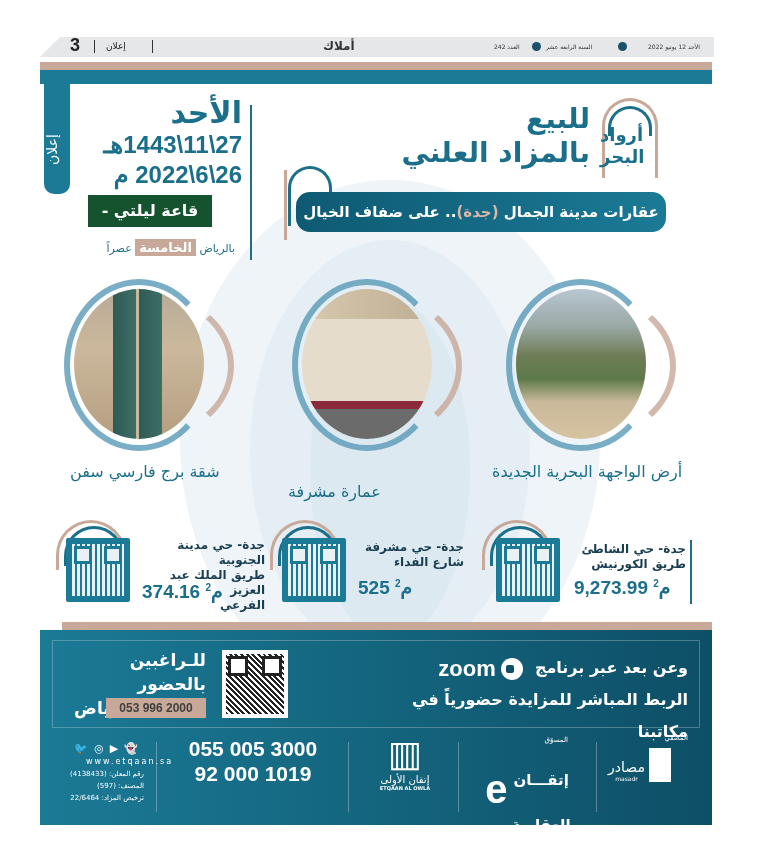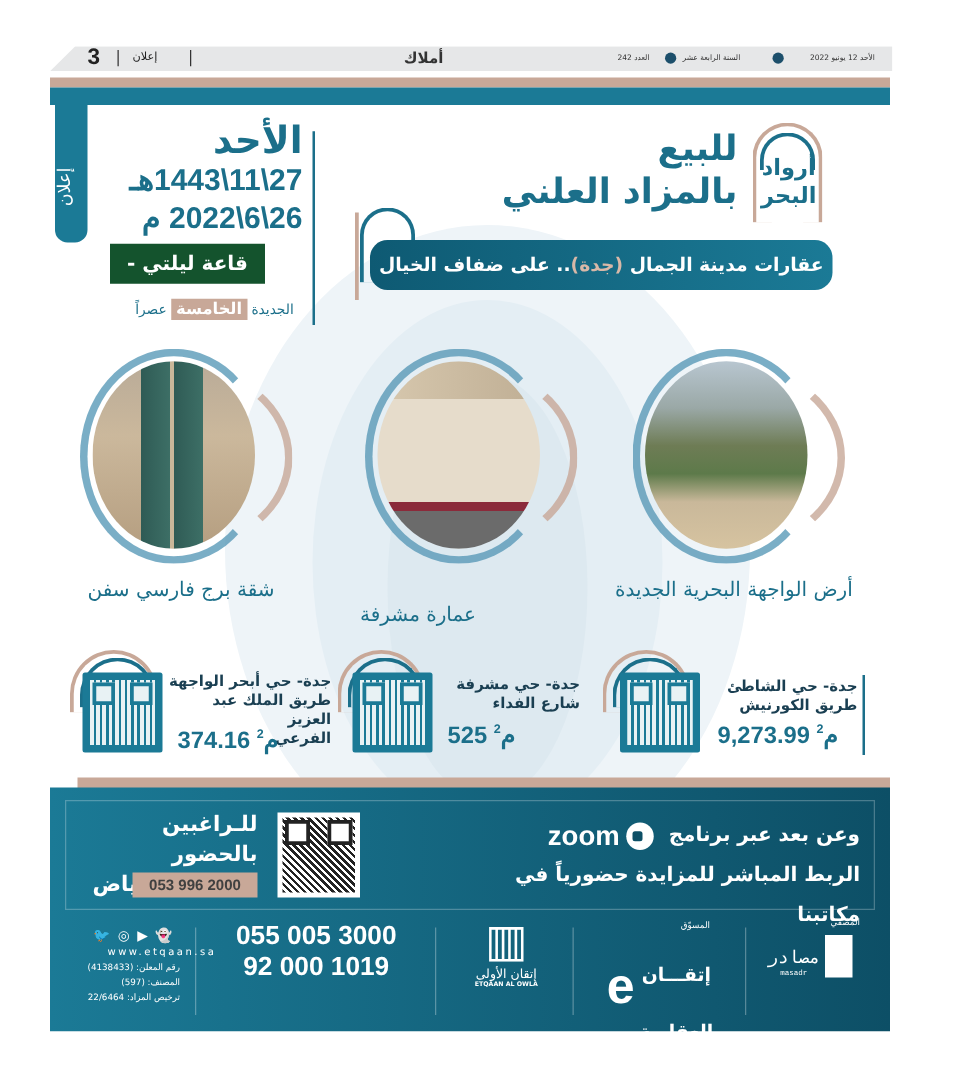--- a/index.html
+++ b/index.html
@@ -37,21 +37,21 @@
   .time-line { position: absolute; left: 85px; top: 240px; width: 150px; direction: rtl; text-align: right; font-size: 11px; color: #1b6f8a; white-space: nowrap; }
   .time-line .hl { background: #c8a898; color: #fff; font-weight: bold; font-size: 13px; padding: 1px 4px; }
   .vline { position: absolute; left: 250px; top: 105px; width: 2px; height: 155px; background: #1b6f8a; }
 
   
   .title { position: absolute; left: 380px; top: 102px; width: 210px; text-align: right; direction: rtl; color: #1b6f8a;
            font: bold 28px "DejaVu Sans", sans-serif; line-height: 34px; }
   .brand-logo { position: absolute; left: 596px; top: 98px; width: 70px; height: 80px; }
   .brand-logo .arch { position: absolute; left: 6px; top: 0; width: 56px; height: 80px; border: 3px solid #c8a898; border-bottom: none; border-radius: 28px 28px 0 0; }
   .brand-logo .arch2 { position: absolute; left: 12px; top: 8px; width: 44px; height: 30px; border: 3px solid #1b6f8a; border-bottom: none; border-radius: 22px 22px 0 0; }
-  .brand-logo .txt { position: absolute; left: 4px; top: 26px; width: 62px; text-align: center; font: bold 18px "DejaVu Sans", sans-serif; color: #1b6f8a; line-height: 22px; direction: rtl; }
+  .brand-logo .txt { position: absolute; left: 4px; top: 26px; width: 62px; text-align: left; font: bold 18px "DejaVu Sans", sans-serif; color: #1b6f8a; line-height: 22px; direction: rtl; }
 
   .subtitle-pill { position: absolute; left: 296px; top: 192px; width: 370px; height: 40px; border-radius: 14px;
                    background: linear-gradient(90deg, #0e5a73, #1b7a96); color: #fff; font: bold 15px "DejaVu Sans", sans-serif;
                    text-align: center; line-height: 40px; direction: rtl; }
   .subtitle-pill .acc { color: #d8b8a8; }
   .pill-arch { position: absolute; left: 288px; top: 166px; width: 44px; height: 60px; border: 3px solid #1b6f8a; border-bottom: none; border-radius: 22px 22px 0 0; }
   .pill-arch2 { position: absolute; left: 284px; top: 170px; width: 10px; height: 70px; border-left: 3px solid #c8a898; }
 
   
   .prop { position: absolute; }
@@ -109,21 +109,21 @@
   .logo-owla .ar { font-size: 10px; direction: rtl; }
   .logo-owla .en { font-size: 5px; font-weight: bold; }
   .logo-etqaan { position: absolute; left: 428px; top: 106px; width: 120px; text-align: center; color: #fff; }
   .logo-etqaan .lbl { font-size: 7px; direction: rtl; text-align: right; padding-right: 20px; }
   .logo-etqaan .row { display: flex; align-items: center; justify-content: center; gap: 4px; }
   .logo-etqaan .e { font: bold 40px "Liberation Sans", sans-serif; line-height: 40px; }
   .logo-etqaan .ar { font: bold 15px "DejaVu Sans", sans-serif; direction: rtl; line-height: 17px; margin-top: 28px; }
   .logo-etqaan .en { font-size: 9px; }
   .logo-masadr { position: absolute; left: 568px; top: 104px; width: 80px; text-align: center; color: #fff; }
   .logo-masadr .lbl { font-size: 7px; direction: rtl; text-align: right; }
-  .logo-masadr .row { display: flex; align-items: flex-end; justify-content: center; gap: 4px; margin-top: 6px; font-family: Liberation Mono, monospace; }
+  .logo-masadr .row { display: flex; align-items: flex-end; justify-content: flex-start; gap: 4px; margin-top: 6px; }
   .logo-masadr .box { width: 22px; height: 34px; background: #fff; }
   .logo-masadr .ar { font-size: 14px; direction: rtl; }
   .logo-masadr .en { font-size: 6px; }
 </style>
 </head>
 <body>
 
 <div class="topbar">
   <span class="pg">3</span>
   <span class="sep" style="left:54px"></span>
@@ -146,21 +146,21 @@
 <div class="bg-arc a2"></div>
 <div class="bg-arc a3"></div>
 
 <div class="date-block">
   <div class="day">الأحد</div>
   <div class="hijri">27\11\1443هـ</div>
   <div class="greg">26\6\2022 م</div>
 </div>
 <div class="venue">قاعة ليلتي - جدة</div>
 <div class="time-line">
-  <span>الجديدة</span>
+  <span>بالرياض</span>
   <span class="hl">الخامسة</span>
   <span>عصراً</span>
 </div>
 <div class="vline"></div>
 
 <div class="brand-logo">
   <div class="arch"></div>
   <div class="arch2"></div>
   <div class="txt">
     <div>أرواد</div>
@@ -198,21 +198,21 @@
   <div class="photo ph3" style="left:4px; top:4px;"></div>
 </div>
 <div class="prop pname" style="left:492px; top:462px; width:200px;">أرض الواجهة البحرية الجديدة</div>
 
 <div class="qarch2" style="left:56px; top:520px;"></div>
 <div class="qarch" style="left:64px; top:526px;"></div>
 <div class="qr" style="left:66px; top:538px;">
     <div class="q"></div>
   </div>
 <div class="addr" style="left:135px; top:538px; width:130px;">
-  <div>جدة- حي أبحر الواجهة</div>
+  <div>جدة- حي مدينة الجنوبية</div>
   <div>طريق الملك عبد العزيز</div>
   <div>الفرعي</div>
 </div>
 <div class="area" style="left:142px; top:580px;">
   <span>م</span><sup>2</sup>
   <span>374.16</span>
 </div>
 
 <div class="qarch2" style="left:270px; top:520px;"></div>
 <div class="qarch" style="left:278px; top:526px;"></div>

